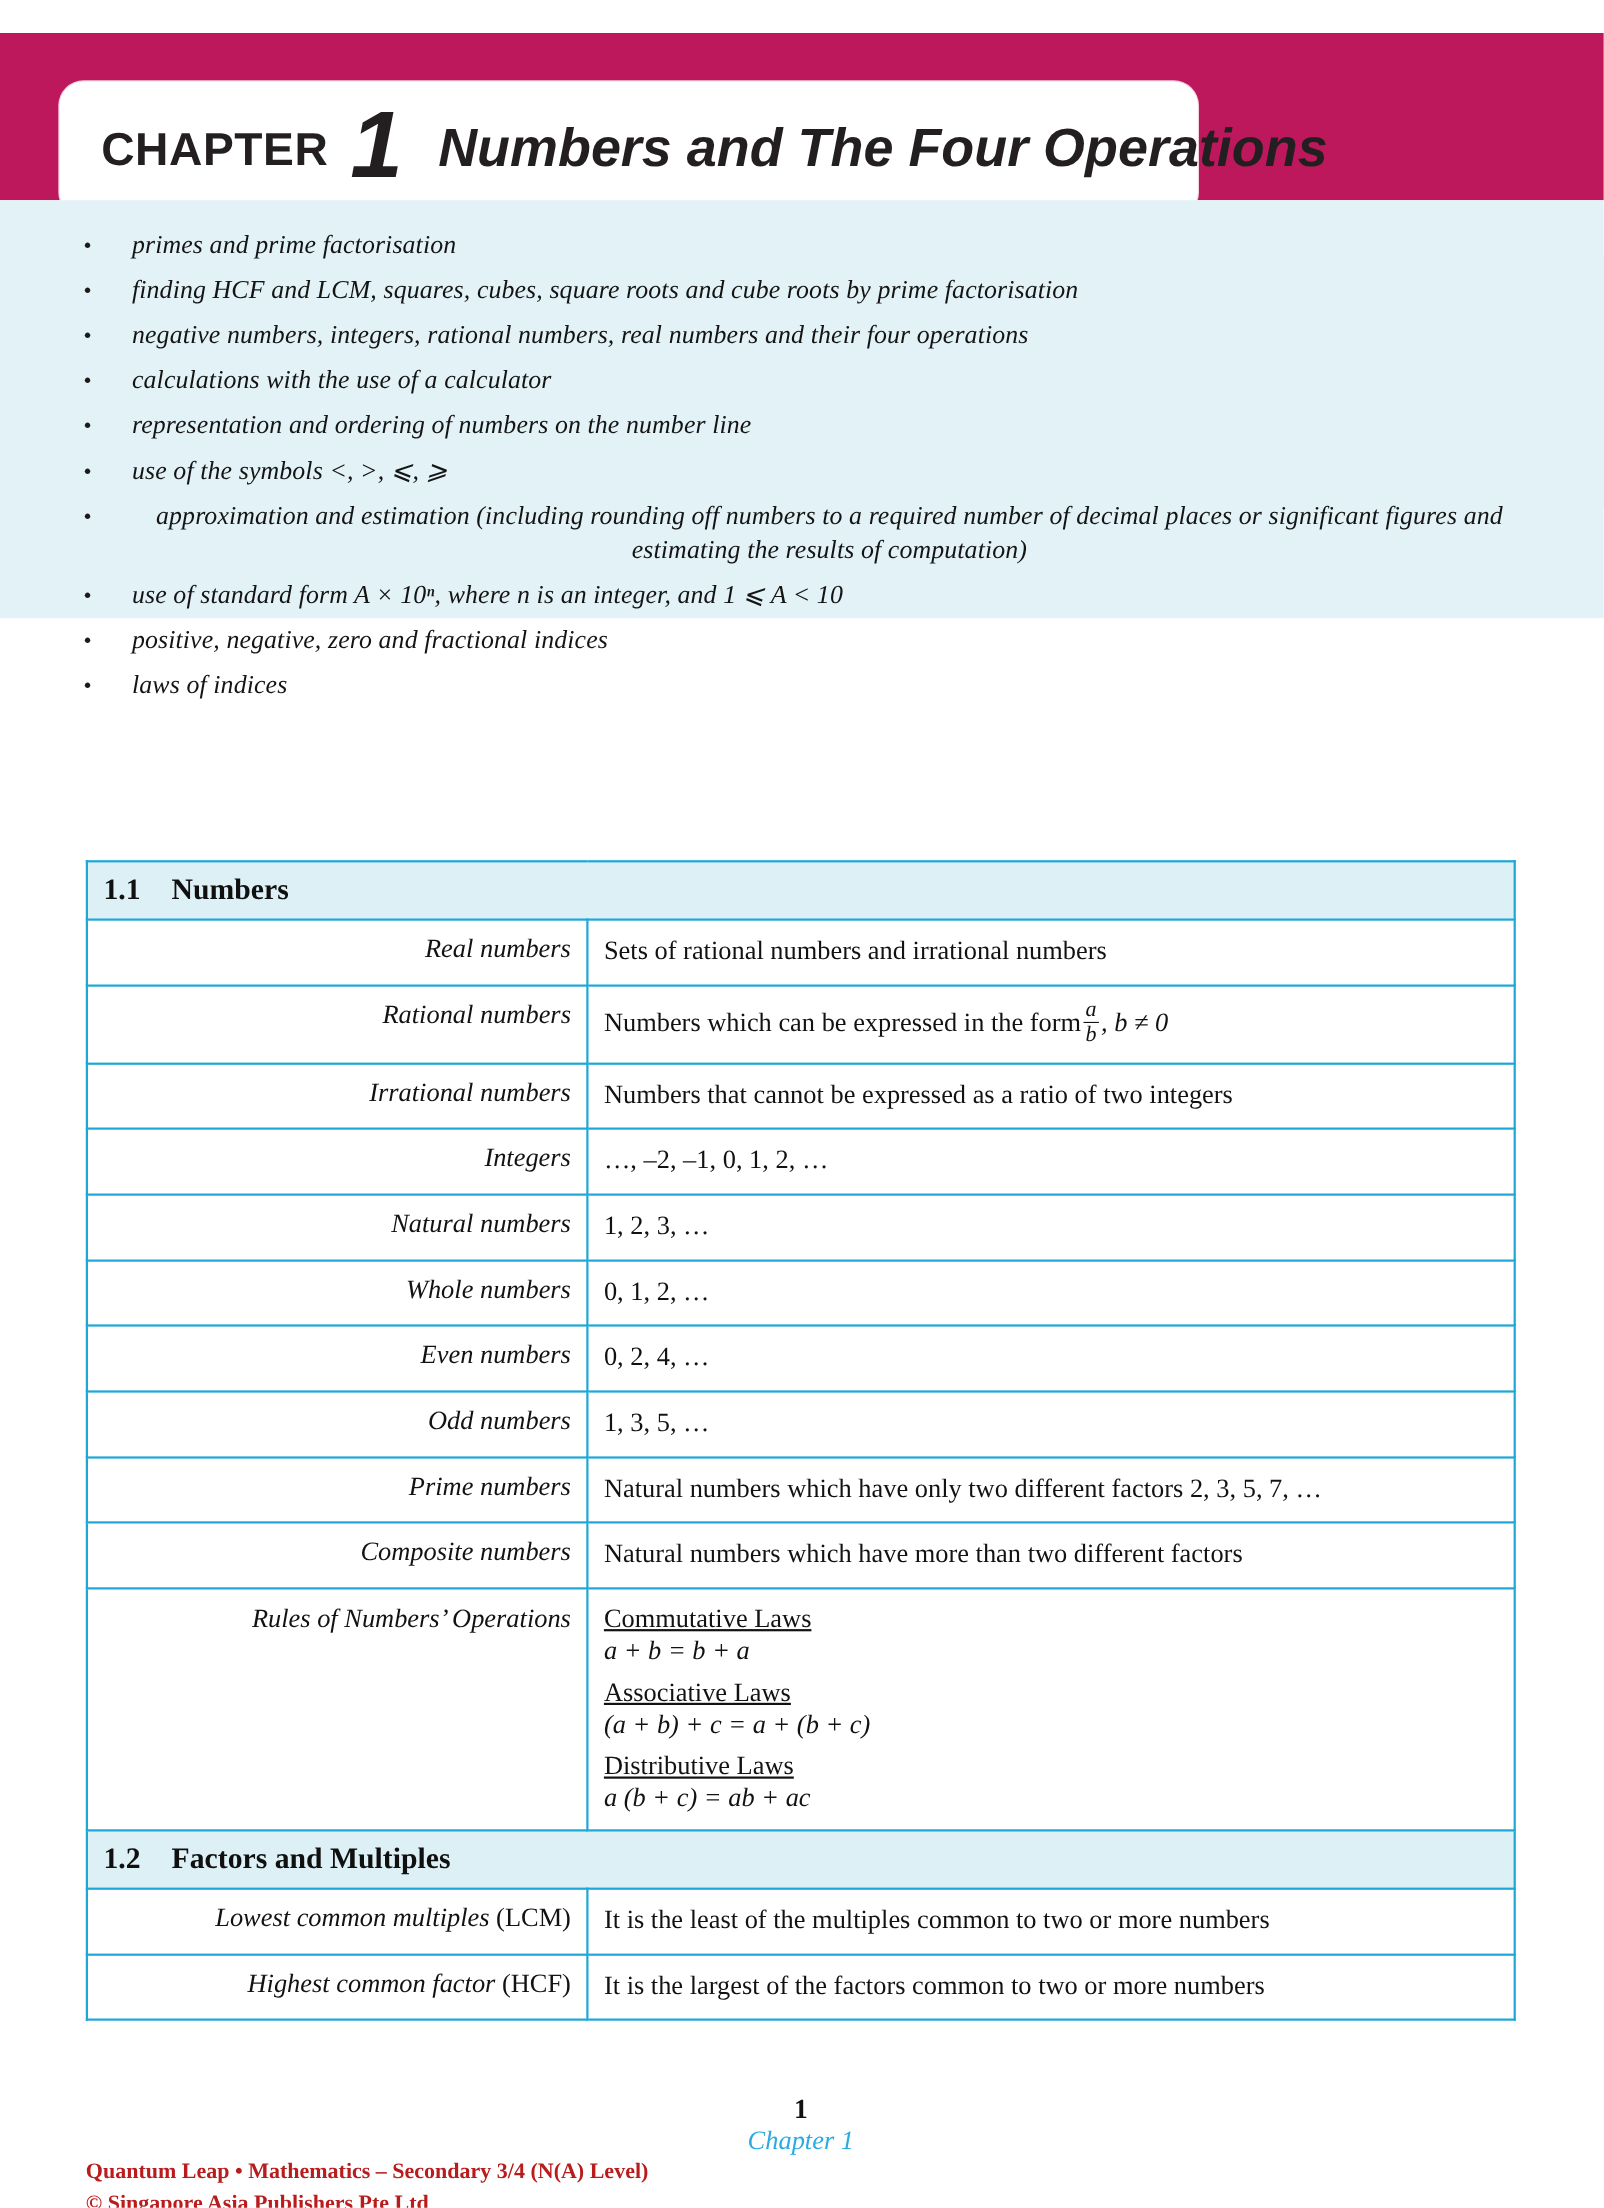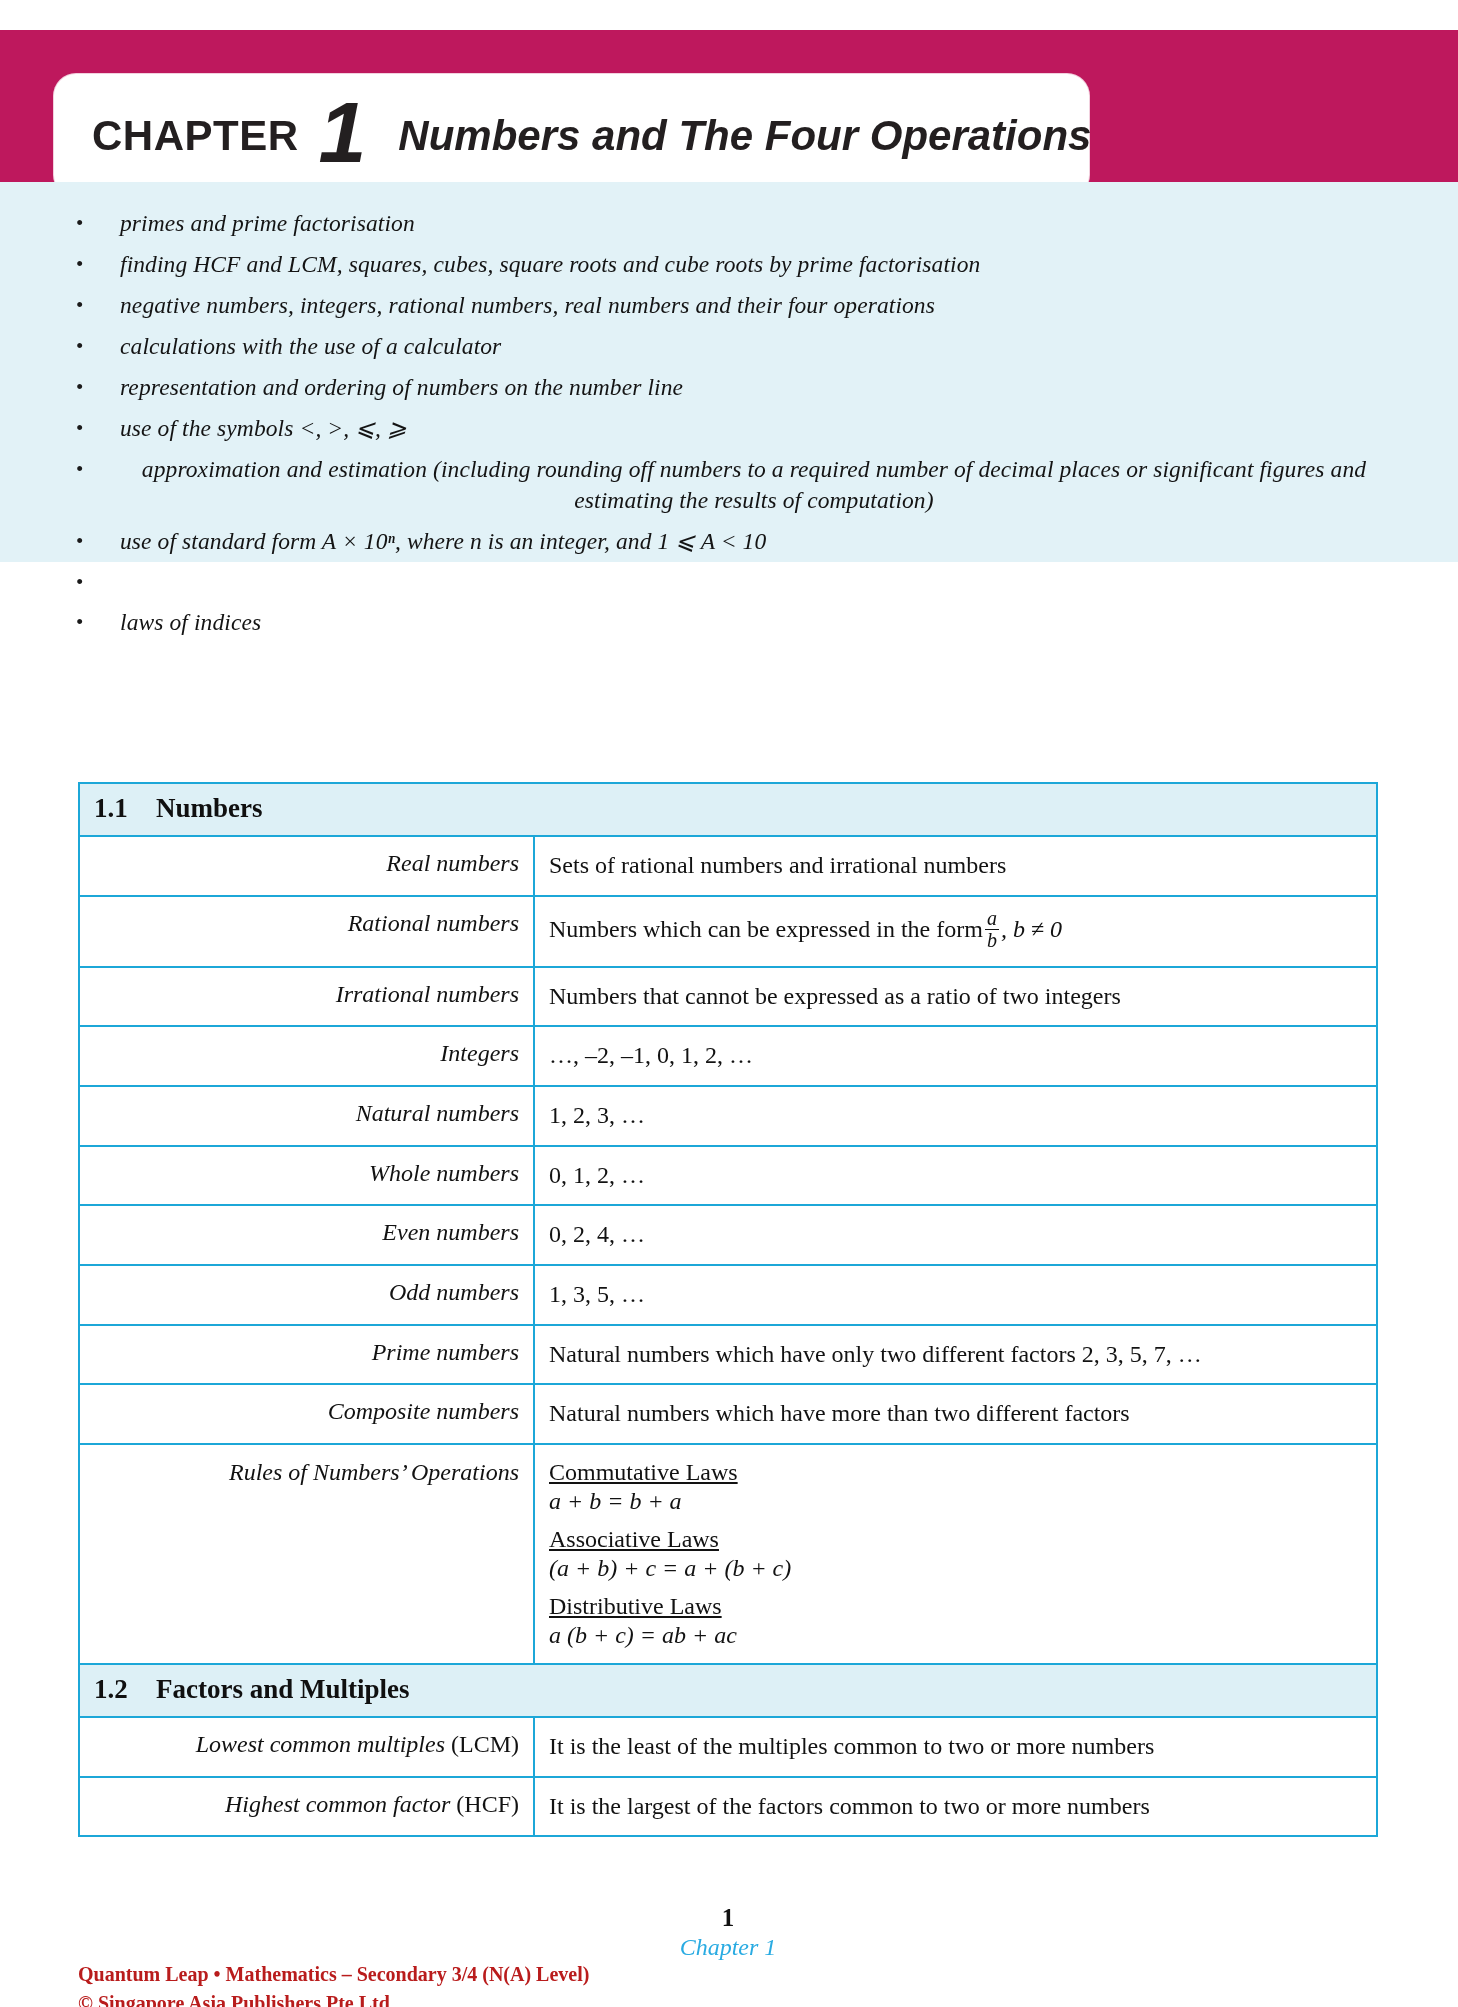--- a/index.html
+++ b/index.html
@@ -57,21 +57,21 @@
     color: #231f20;
     line-height: 1;
     margin: 0 10px 0 20px;
     transform: translateY(-4px);
     display: inline-block;
   }
   .chapter-title {
     font-family: "Liberation Sans", "DejaVu Sans", sans-serif;
     font-weight: bold;
     font-style: italic;
-    font-size: 42px;
+    font-size: 49px;
     color: #231f20;
     line-height: 1;
     margin-left: 22px;
     white-space: nowrap;
   }
 
   
   .objectives {
     position: absolute;
     left: 0;
@@ -286,20 +286,21 @@
       <span class="obj-text">approximation and estimation (including rounding off numbers to a required number of decimal places or significant figures and estimating the results of computation)</span>
     </div>
 
     <div class="obj-item">
       <span class="obj-bullet">•</span>
       <span class="obj-text">use of standard form A × 10ⁿ, where n is an integer, and 1 ⩽ A &lt; 10</span>
     </div>
 
     <div class="obj-item">
       <span class="obj-bullet">•</span>
+      <span class="obj-text">positive, negative, zero and fractional indices</span>
     </div>
 
     <div class="obj-item">
       <span class="obj-bullet">•</span>
       <span class="obj-text">laws of indices</span>
     </div>
 
   </div>
 </div>
 

